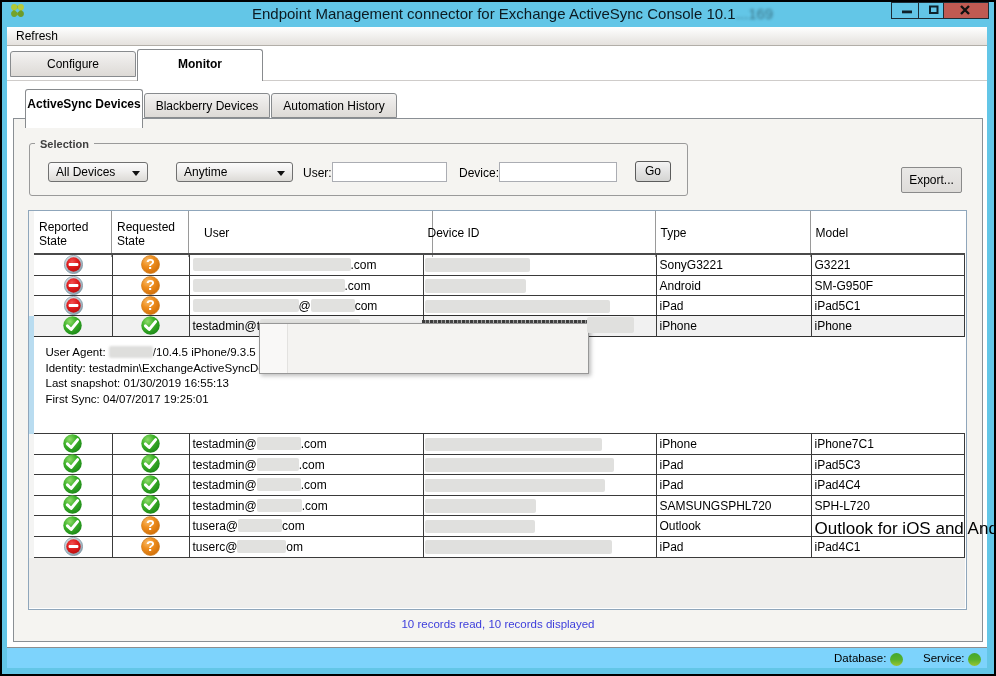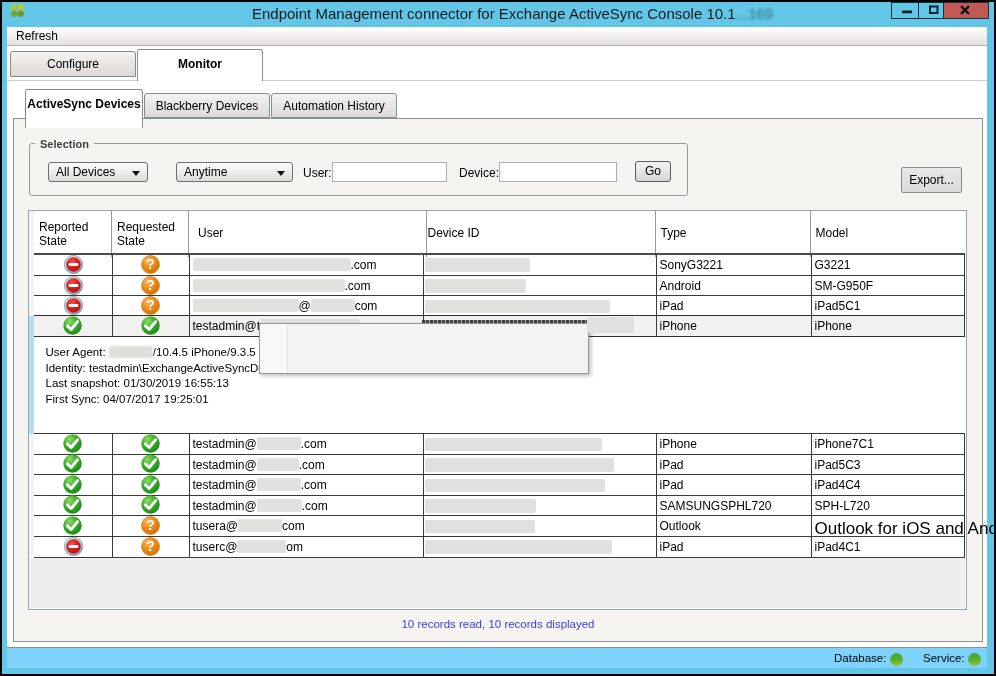--- a/index.html
+++ b/index.html
@@ -93,21 +93,21 @@
 <div class="tbox" style="left:499px;top:162px;width:118px"></div>
 <div class="btn" id="btnGo">Go</div>
 <div class="btn" id="btnExport">Export...</div>
 
 <div id="table">
 
   <div id="strip"></div>
   <div id="stripsel"></div>
   <div class="hcell" style="left:5px;width:78px">Reported<br>State</div>
   <div class="hcell" style="left:83px;width:76.5px">Requested<br>State</div>
-  <div class="hcell" style="left:164px;width:234px;padding-top:15px">User</div>
+  <div class="hcell" style="left:170px;width:234px;padding-top:15px">User</div>
   <div class="hcell" style="left:393.5px;width:233px;padding-top:15px">Device ID</div>
   <div class="hcell" style="left:781.5px;width:154.5px;border-right:none;padding-top:15px">Model</div>
   <div class="hcell" style="left:626.5px;width:155px;padding-top:15px">Type</div>
   <div id="hdrline"></div>
   <div id="rows">
       <div class="row" style="top:43.5px;height:21px">
         <div class="vline" style="left:78px;height:21px"></div>
         <div class="vline" style="left:154.5px;height:21px"></div>
         <div class="vline" style="left:388.5px;height:21px"></div>
         <div class="vline" style="left:621.5px;height:21px"></div>

